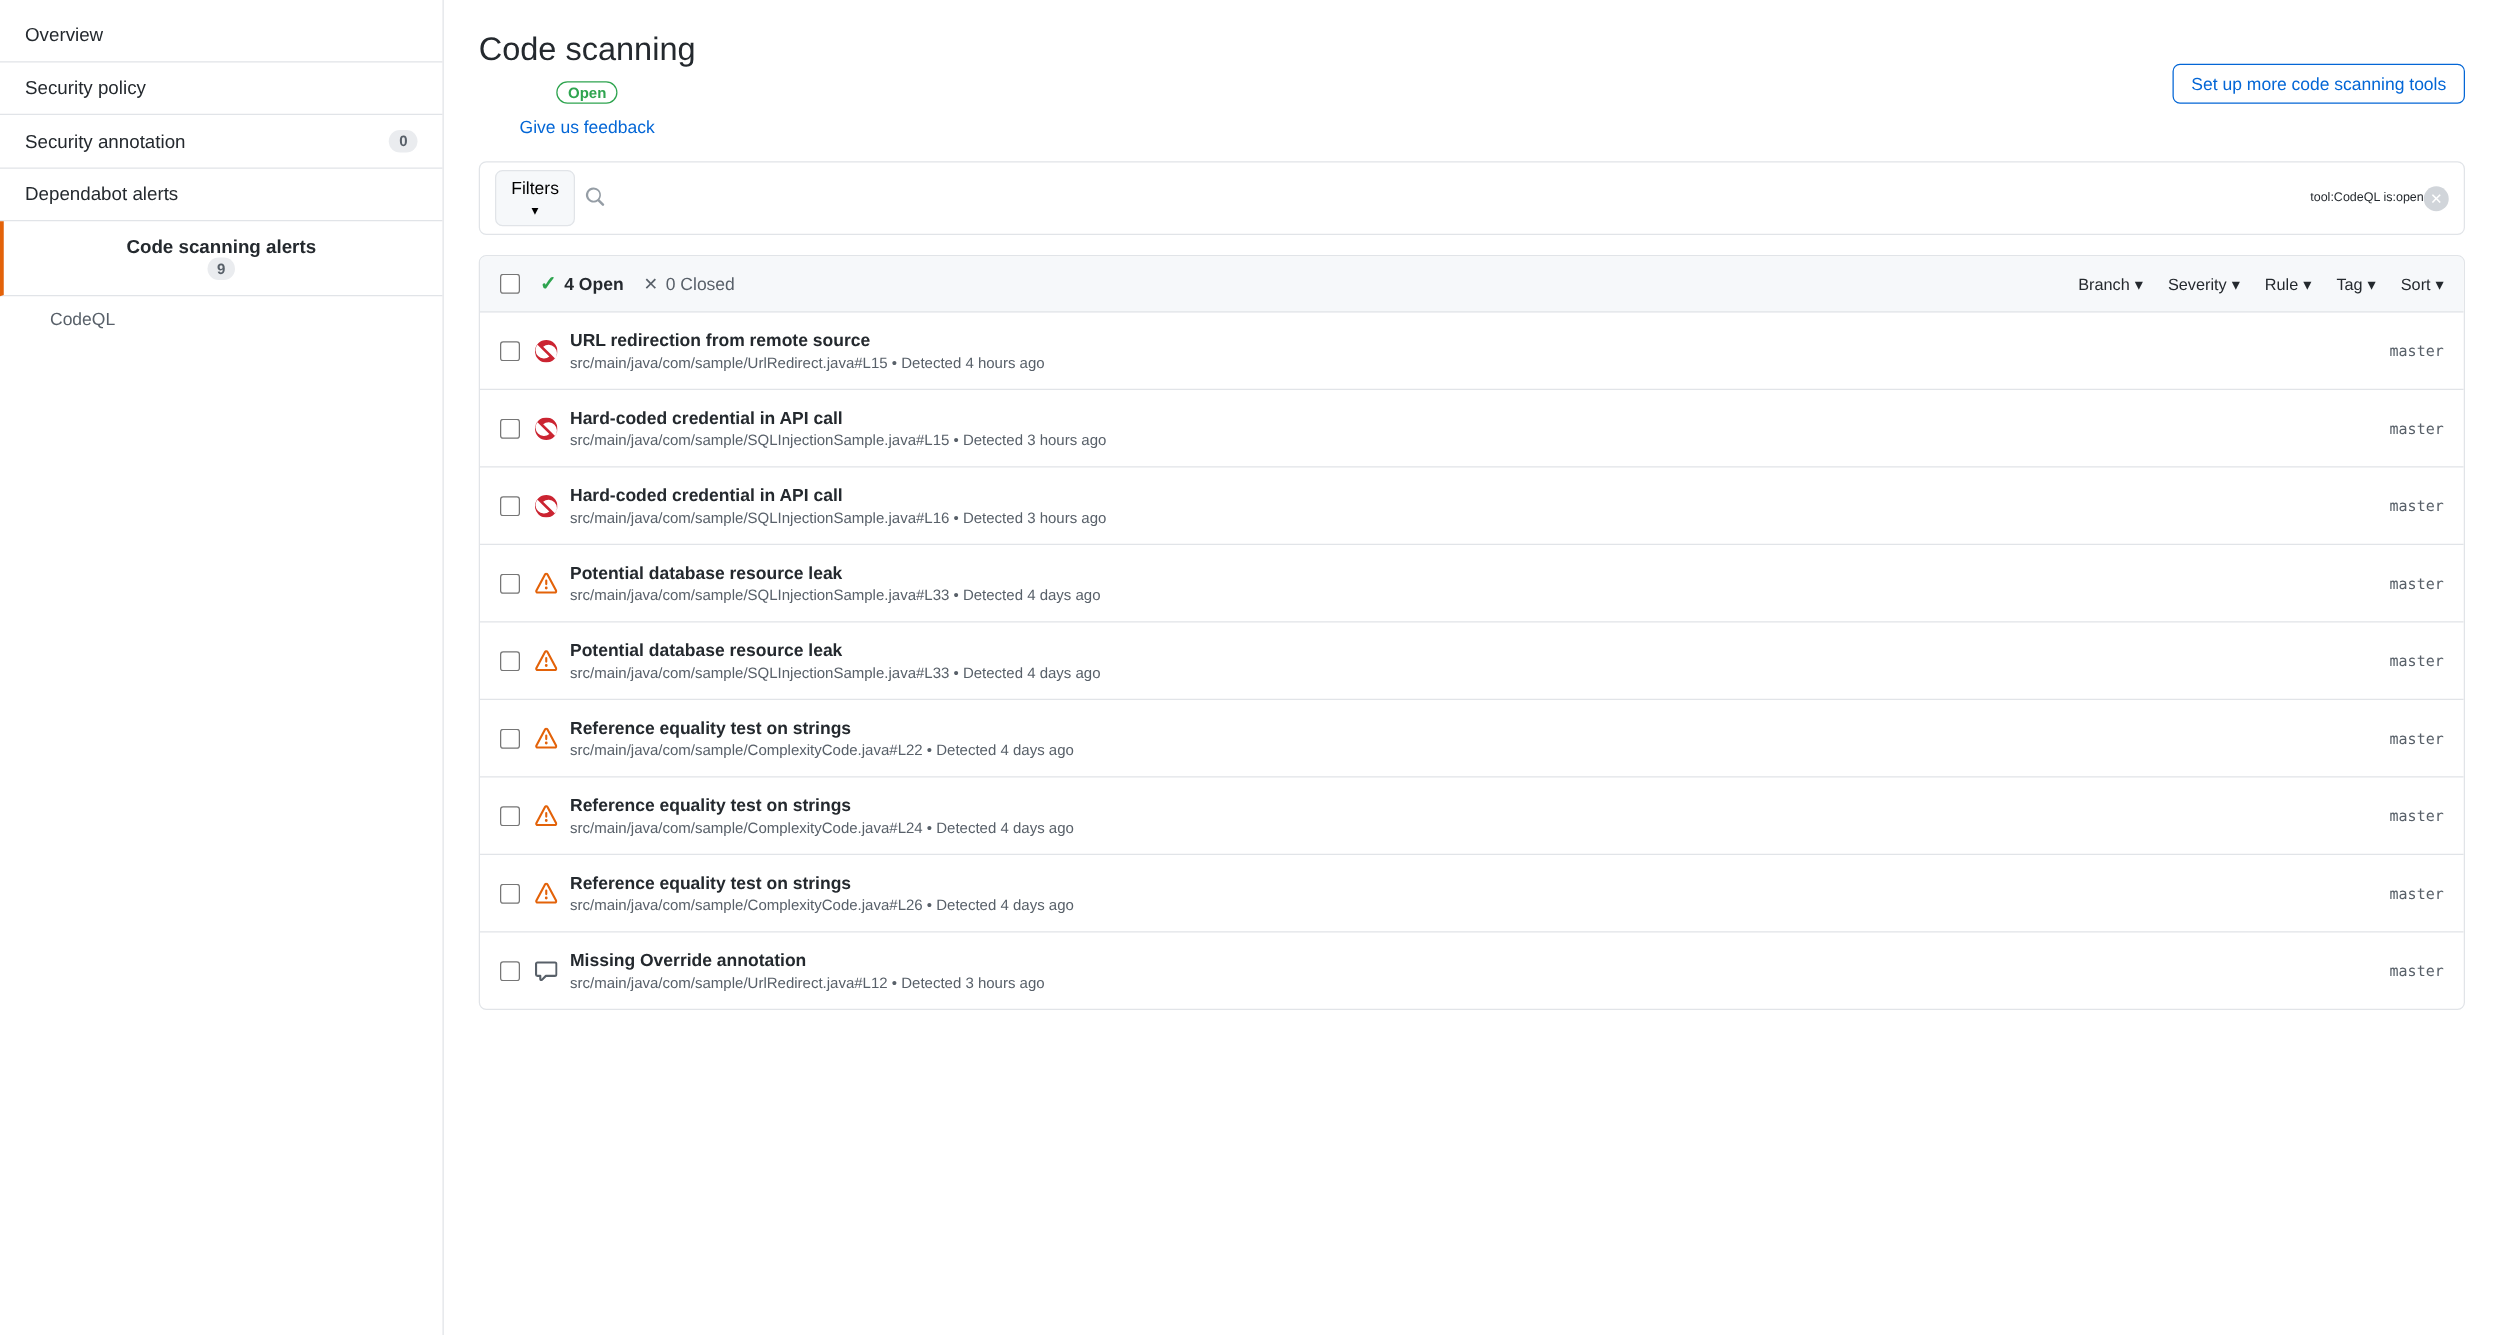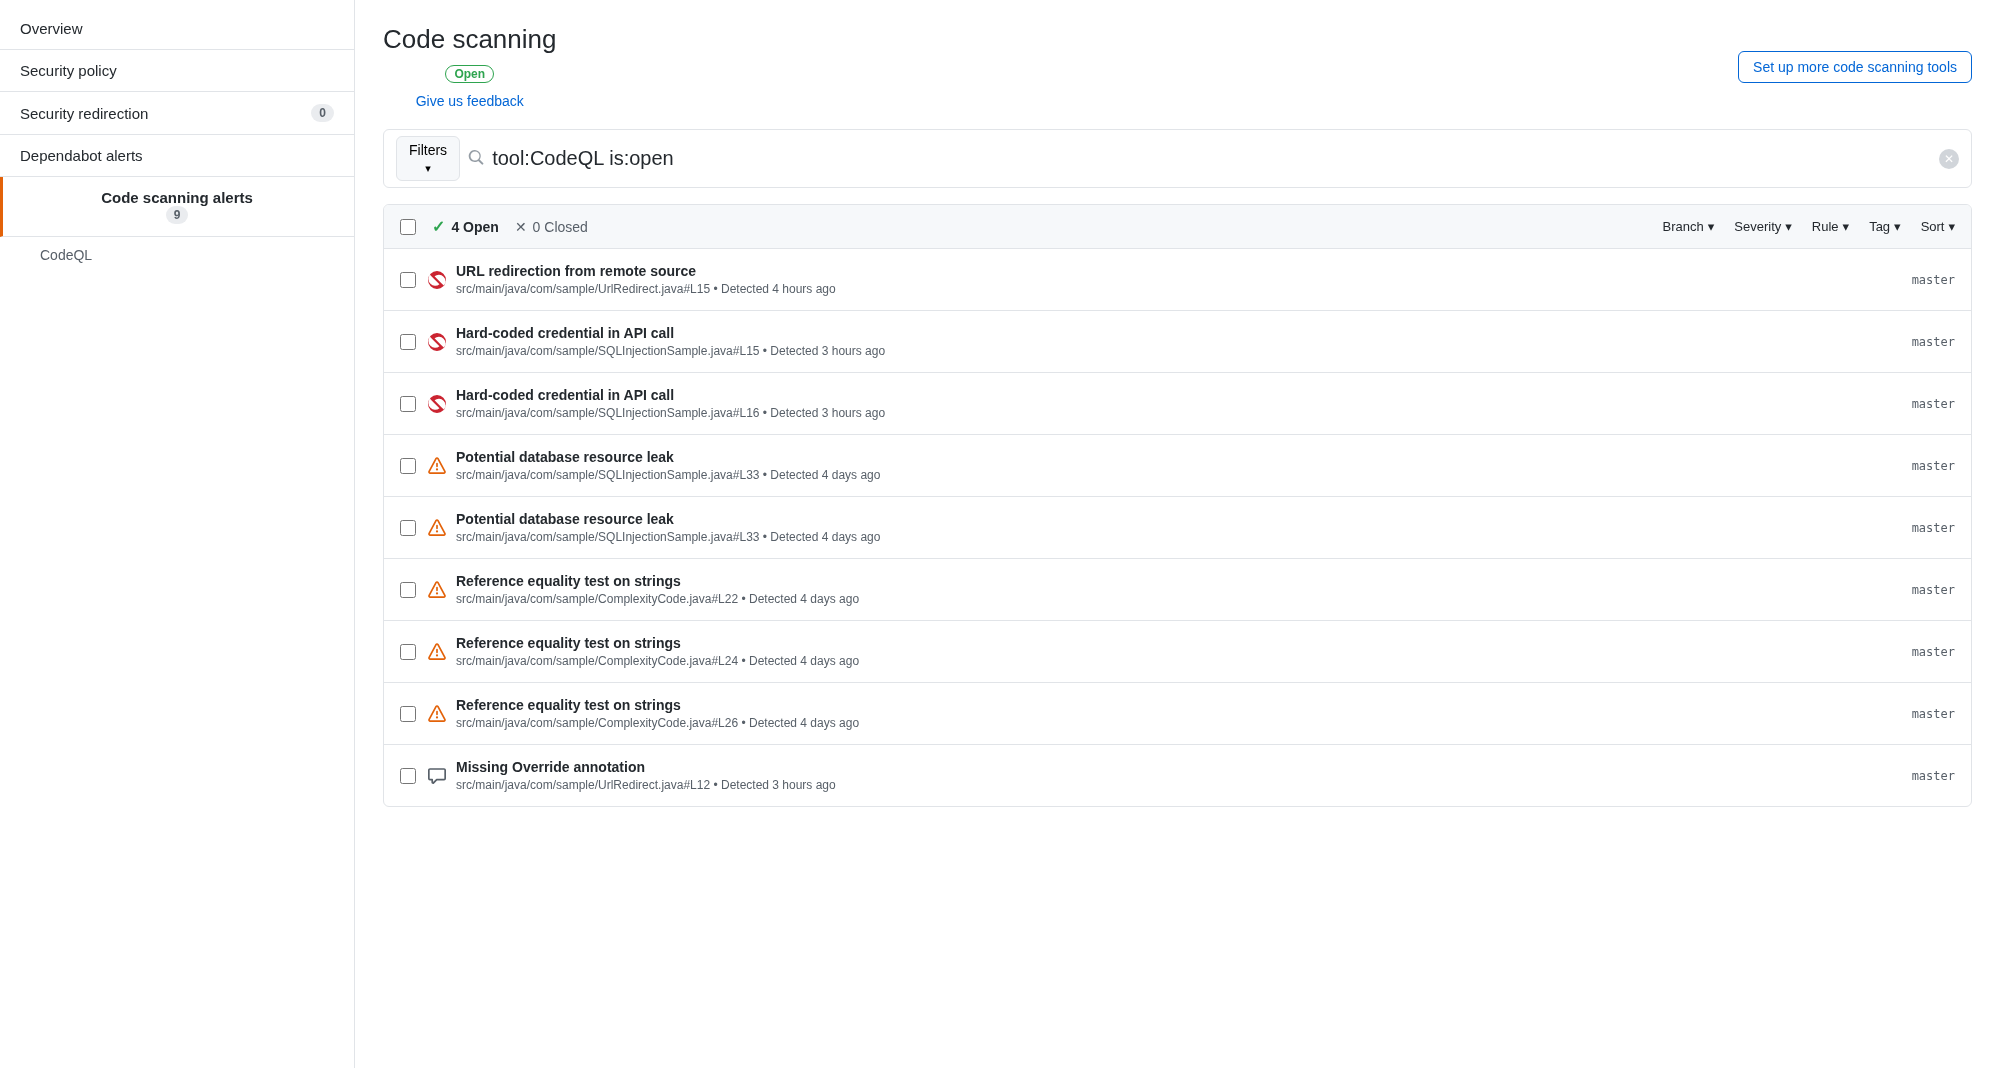--- a/index.html
+++ b/index.html
@@ -124,23 +124,24 @@
       flex-direction: column;
     }
     .search-icon-wrap {
       color: #959da5;
       margin-right: 8px;
     }
     .search-input {
       border: none;
       outline: none;
       flex: 1;
-      font-size: 20px;
+      font-size: 10px;
       color: #24292e;
       background: transparent;
+      text-align: right;
     }
     .clear-btn {
       background: #d1d5da;
       border: none;
       border-radius: 50%;
       width: 20px;
       height: 20px;
       display: flex;
       align-items: center;
       justify-content: center;
@@ -267,21 +268,21 @@
   <nav class="sidebar">
 
     <div id="sidebar-items">
         <div class="sidebar-item">
           <span>Overview</span>
         </div>
         <div class="sidebar-item">
           <span>Security policy</span>
         </div>
         <div class="sidebar-item">
-          <span>Security redirection</span>
+          <span>Security annotation</span>
           <span class="badge">0</span>
         </div>
         <div class="sidebar-item">
           <span>Dependabot alerts</span>
         </div>
         <div class="sidebar-item active">
           <span>Code scanning alerts</span>
           <span class="badge">9</span>
         </div>
         <div class="sidebar-sub-item">CodeQL</div>

